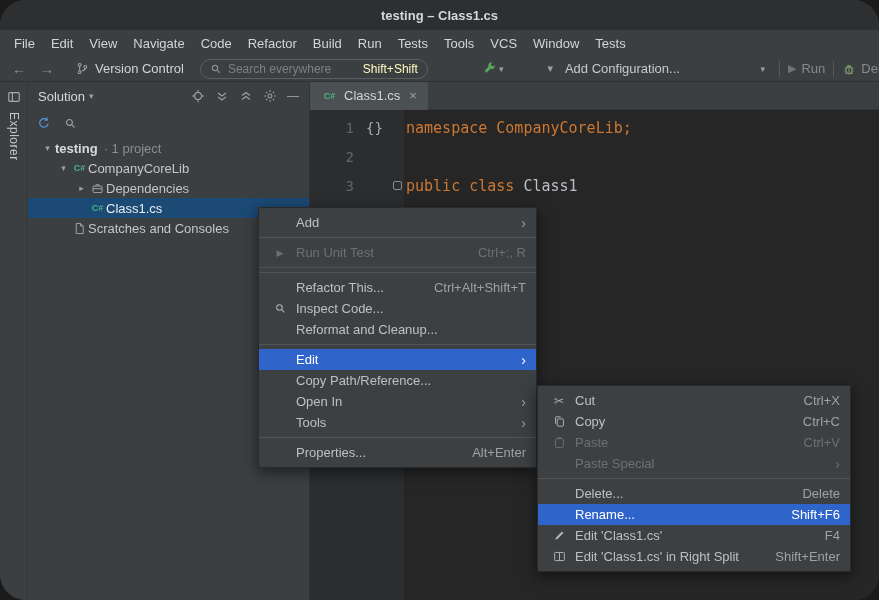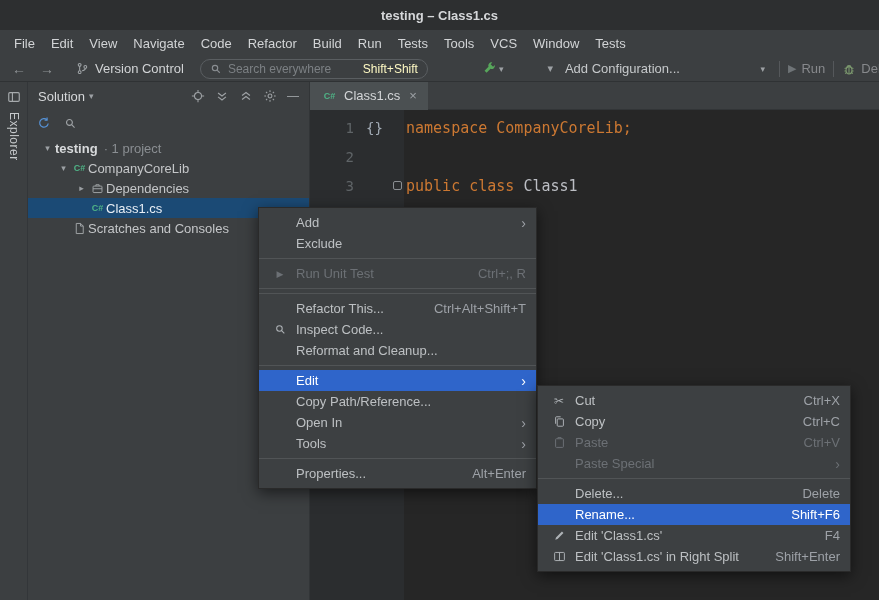--- a/index.html
+++ b/index.html
@@ -1,18 +1,18 @@
 <!DOCTYPE html>
 <html style="--accent: #2f65ca; --selection: #1b4a75; --keyword: #cc7832; --csharp_green: #4fb386;"><head>
 <meta charset="utf-8">
 <style>
   *{margin:0;padding:0;box-sizing:border-box;}
   html,body{background:#1b1b1b;}
   body{font-family:"Liberation Sans","DejaVu Sans",sans-serif;}
-  .window{position:relative;width:879px;height:600px;background:#3c3f41;overflow:hidden;color:#bdc0c3;font-size:13px;}
+  .window{position:relative;width:879px;height:600px;background:#3c3f41;overflow:hidden;color:#bdc0c3;font-size:13px;border-radius:26px;}
 
   
   .titlebar{height:30px;background:#2d2f30;display:flex;align-items:center;justify-content:center;color:#d6d8da;font-weight:bold;}
   .menubar{height:26px;display:flex;align-items:center;padding:0 6px;}
   .mb-item{padding:0 8px;color:#d2d4d6;}
   .toolbar{height:26px;display:flex;align-items:center;border-bottom:1px solid #2f3234;overflow:hidden;white-space:nowrap;}
   .tb-nav{color:#8f9396;font-size:14px;}
   .back{margin-left:12px;}.fwd{margin-left:14px;}
   .vc{display:flex;align-items:center;gap:6px;margin-left:22px;color:#d2d4d6;}
   .vc .ic{display:flex;color:#9fa3a6;}
@@ -295,24 +295,20 @@
       </div>
     </div>
   </div>
 
   <div class="menu" id="context-menu">
     <div class="mi">
       <span class="mi-ic"></span>
       <span class="mi-lb">Add</span>
       <span class="mi-ar">›</span>
     </div>
-    <div class="mi">
-      <span class="mi-ic"></span>
-      <span class="mi-lb">Exclude</span>
-    </div>
     <div class="msep"></div>
     <div class="mi disabled">
       <span class="mi-ic" style="font-size:9px;">▶</span>
       <span class="mi-lb">Run Unit Test</span>
       <span class="mi-sc">Ctrl+;, R</span>
     </div>
     <div class="msep"></div>
     <div class="msep"></div>
     <div class="mi">
       <span class="mi-ic"></span>

